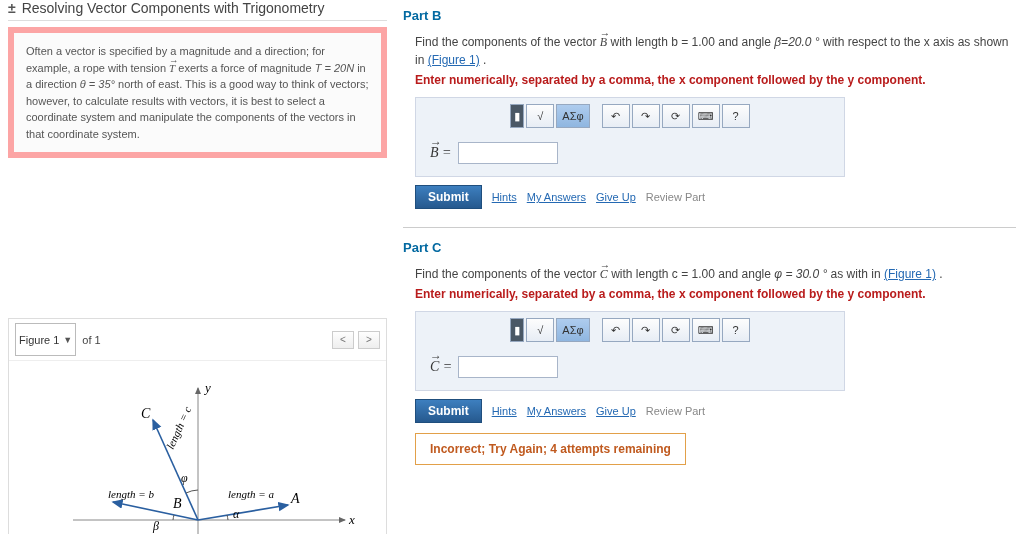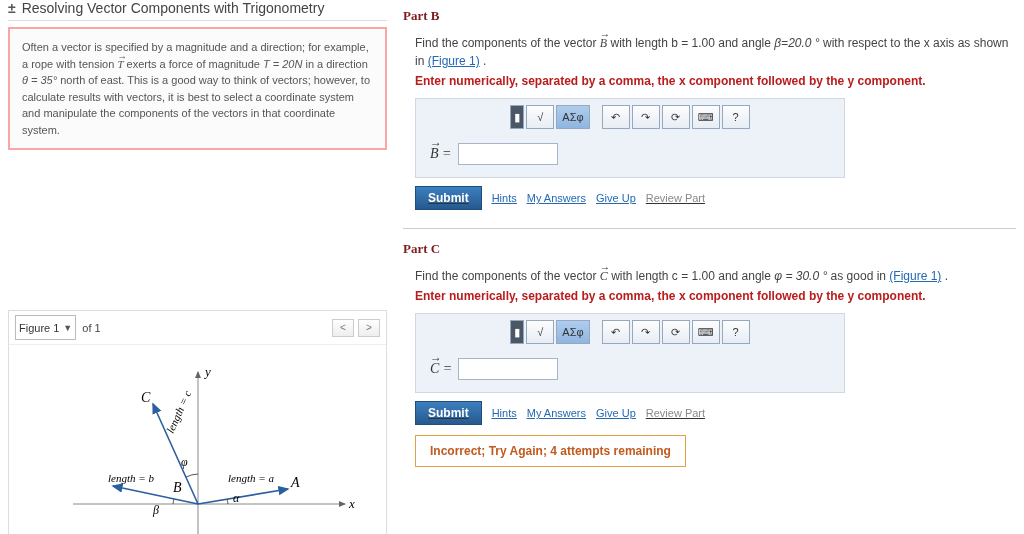--- a/index.html
+++ b/index.html
@@ -16,21 +16,21 @@
   .right-col { width: 629px; padding: 0 8px; }
 
   .module-title {
     display: flex; align-items: center; gap: 6px;
     font-size: 14px; color: #444; margin-bottom: 6px;
     border-bottom: 1px solid #ddd; padding-bottom: 4px;
   }
   .module-title .plus { font-weight: bold; font-size: 14px; color: #555; }
 
   .intro-box {
-    border: 2px solid #fca5a5;
+    border: 6px solid #fca5a5;
     background: #fbfbfb;
     padding: 10px 12px;
     color: #555;
     line-height: 1.5;
     font-size: 11px;
   }
 
   .figure-panel {
     margin-top: 160px;
     border: 1px solid #ddd;
@@ -38,40 +38,40 @@
   }
   .figure-header {
     display: flex; align-items: center; justify-content: space-between;
     padding: 4px 6px;
     border-bottom: 1px solid #eee;
   }
   .figure-left { display: flex; align-items: center; gap: 4px; }
   .fig-select {
     border: 1px solid #bbb; background: #fff;
     font-size: 11px; padding: 0 3px;
-    display: inline-flex; align-items: center; height: 25px;
+    display: inline-flex; align-items: center; height: 33px;
   }
   .fig-caret { font-size: 9px; color: #555; margin-left: 4px; }
   .fig-of { font-size: 11px; color: #444; padding: 0 2px; }
   .fig-nav { display: flex; gap: 4px; }
   .fig-nav-btn {
     width: 22px; height: 18px;
     border: 1px solid #ccc; background: linear-gradient(#fefefe,#eee);
     text-align: center; font-size: 10px; color: #777;
     line-height: 16px; cursor: pointer;
   }
   .figure-body {
     display: flex; justify-content: center; align-items: center;
     height: 238px;
   }
 
   .part-block { margin-top: 8px; }
   .part-header {
-    font-weight: bold; font-size: 13px; color: #7f1d1d;
-    border-top: 1px solid #ccc; padding-top: 12px; margin-bottom: 10px; font-family: Liberation Serif, serif;
+    font-weight: bold; font-size: 13px; color: #0369a1;
+    border-top: 1px solid #ccc; padding-top: 12px; margin-bottom: 10px;
   }
   .part-header.first { border-top: none; padding-top: 0; }
   .prompt-text { color: #444; line-height: 1.5; padding-left: 12px; margin-bottom: 4px; }
   .fig-link { color: #2469b3; text-decoration: underline; cursor: pointer; }
   .instr { font-weight: bold; color: #b91c1c; padding-left: 12px; margin-bottom: 10px; }
 
   .answer-area {
     margin-left: 12px;
     width: 430px;
     background: #edf2f8;
@@ -101,21 +101,20 @@
   }
   .eq-label { font-style: italic; font-family: "Times New Roman", serif; font-size: 14px; }
   .eq-input {
     border: 1px solid #a8b5c9; background: #fff;
     height: 22px; width: 100px;
   }
 
   .submit-row {
     display: flex; align-items: center; gap: 10px;
     margin: 8px 0 0 12px;
-    text-decoration: underline;
   }
   .submit-btn {
     background: linear-gradient(#3d7fbf,#26598e);
     color: #fff; font-weight: bold; font-size: 12px;
     border: 1px solid #1f4e7d;
     padding: 4px 12px; cursor: pointer;
   }
   .link-small { color: #2469b3; font-size: 11px; text-decoration: underline; cursor: pointer; }
   .text-small { color: #888; font-size: 11px; }
 
@@ -272,21 +271,21 @@
 
     </div>
 
     <div class="part-block" style="margin-top:18px;">
       <div class="part-header">Part C</div>
       <div class="prompt-text">
         <span>Find the components of the vector </span>
         <span class="vec">C</span>
         <span> with length c = 1.00 and angle </span>
         <i>φ = 30.0 °</i>
-        <span> as good in </span>
+        <span> as with in </span>
         <span class="fig-link">(Figure 1)</span>
         <span> .</span>
       </div>
       <div class="instr">Enter numerically, separated by a comma, the x component followed by the y component.</div>
 
       <div class="answer-area">
         <div class="toolbar">
           <div class="tb-btn dark">▮</div>
           <div class="tb-btn">
               <span>√</span>

